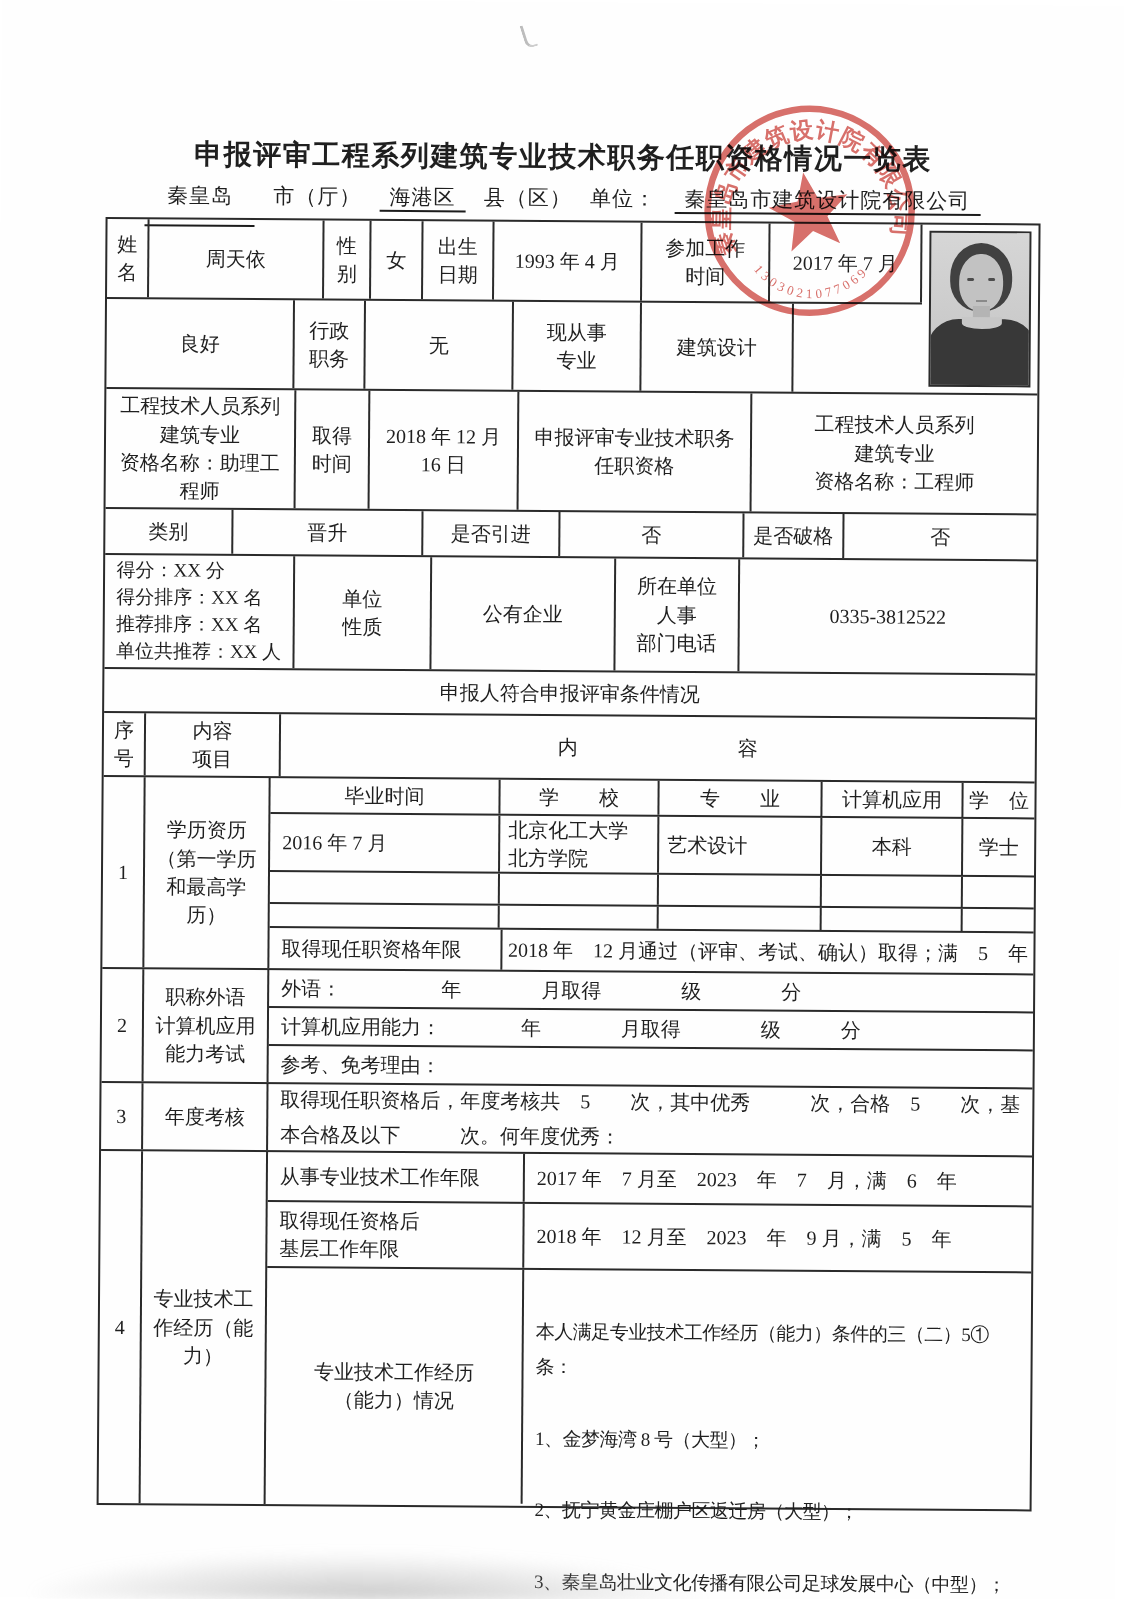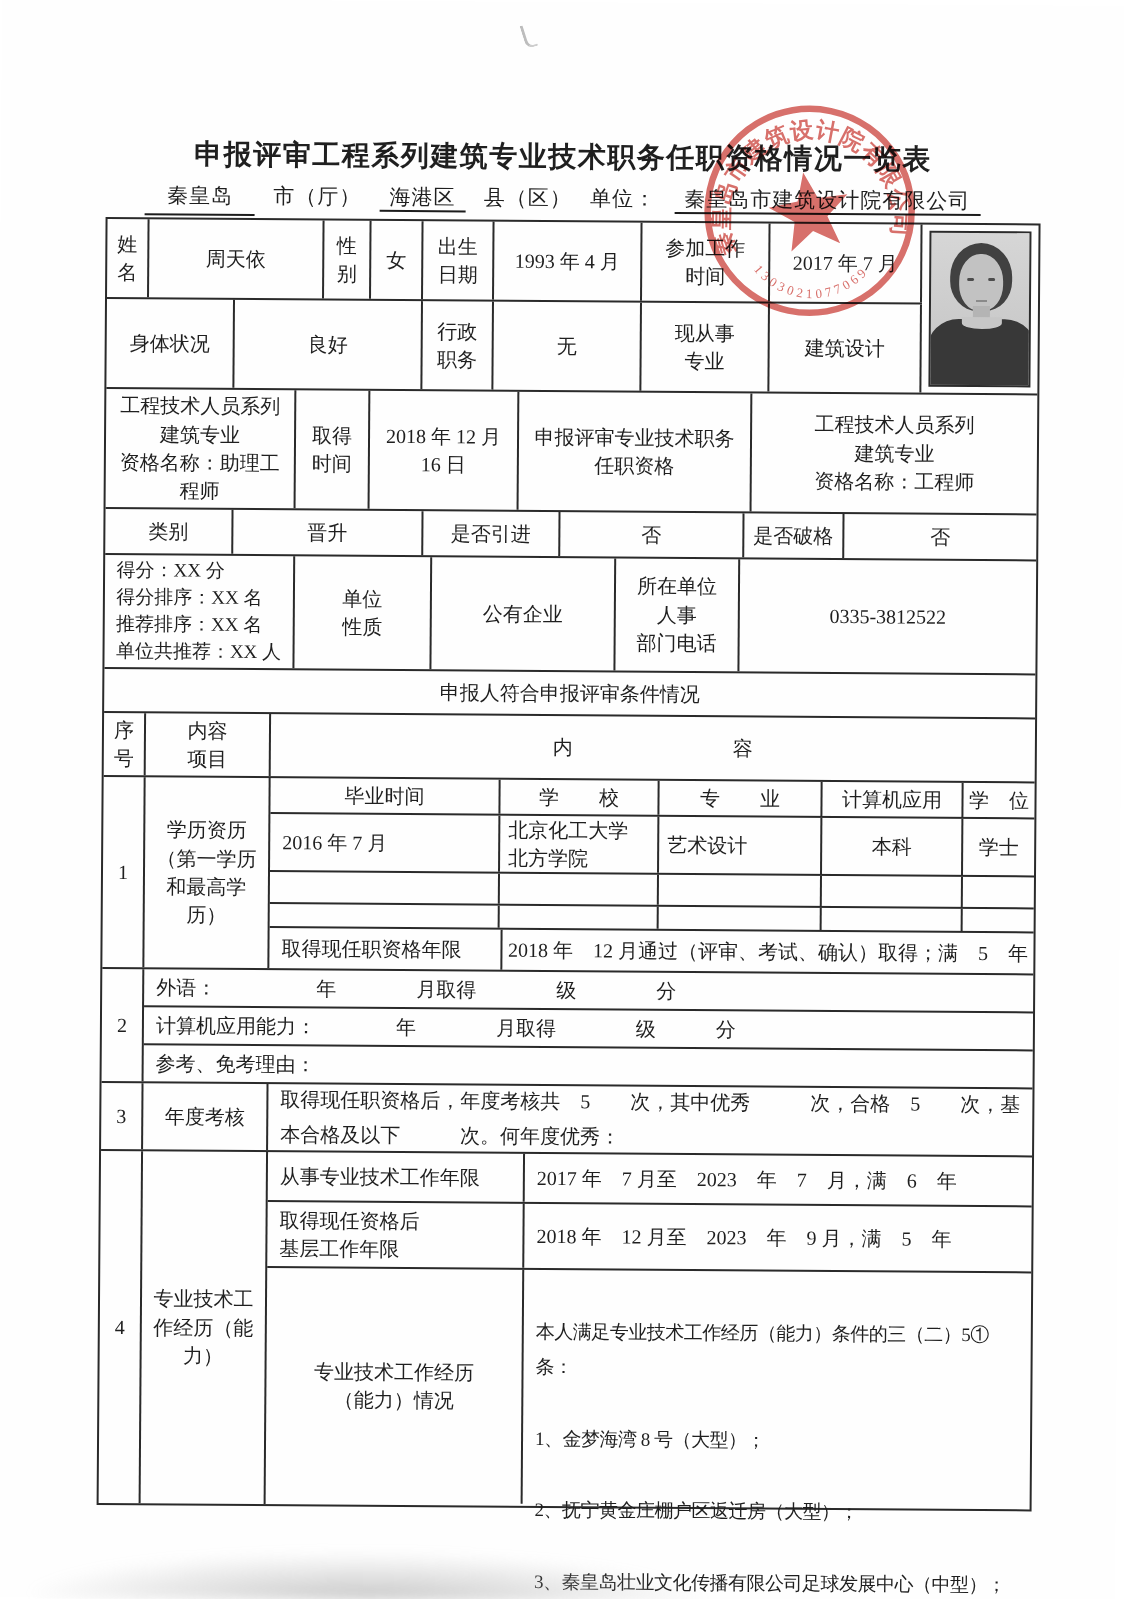--- a/index.html
+++ b/index.html
@@ -10,21 +10,21 @@
 
   .artifact { position:absolute; left:521px; top:22px; width:12px; height:24px;
     border-left:3px solid #9b9b9b; border-bottom:2px solid #b5b5b5;
     border-radius:0 0 0 8px; transform:rotate(-18deg); opacity:.65; }
 
   .title { position:absolute; left:0; top:136px; width:1124px; text-align:center;
     font-size:28px; font-weight:bold; letter-spacing:1.5px; }
   .subtitle { position:absolute; left:0; top:182px; width:1124px; text-align:center;
     font-size:21px; letter-spacing:1px; }
   .subtitle > span { margin:0 6px; }
-  .uv { border-bottom:2px solid #1c1c1c; padding:0 22px 6px 22px; }
+  .uv { border-bottom:2px solid #1c1c1c; padding:0 22px 17px 22px; }
   .uv.tight { padding:0 10px 1px 10px; }
 
   .tbl { position:absolute; left:105px; top:218px; width:935px;
     border:2px solid #2a2a2a; font-size:20px; }
   .r { display:flex; border-bottom:2px solid #2a2a2a; }
   .r.nbb, .tbl > .r:last-child { border-bottom:none; }
   .sr { display:flex; border-bottom:2px solid #2a2a2a; }
   .sr.nb { border-bottom:none; }
   .c { border-right:2px solid #2a2a2a; display:flex; align-items:center;
     justify-content:center; text-align:center; white-space:pre-line;
@@ -97,21 +97,20 @@
 别</div>
           <div class="c" style="width:52px">女</div>
           <div class="c" style="width:71px">出生
 日期</div>
           <div class="c" style="width:148px">1993 年 4 月</div>
           <div class="c" style="width:128px">参加工作
 时间</div>
           <div class="c" style="width:152px">2017 年 7 月</div>
         </div>
         <div class="sr nb" style="height:88px">
-          <div class="c" style="width:128px">身体状况</div>
           <div class="c" style="width:188px">良好</div>
           <div class="c" style="width:71px">行政
 职务</div>
           <div class="c" style="width:148px">无</div>
           <div class="c" style="width:128px">现从事
 专业</div>
           <div class="c" style="width:152px">建筑设计</div>
         </div>
       </div>
       <div class="c last photocell">
@@ -167,21 +166,21 @@
       <div class="c last">0335-3812522</div>
     </div>
 
     <div class="r" style="height:44px">
       <div class="c last">申报人符合申报评审条件情况</div>
     </div>
 
     <div class="r" style="height:64px">
       <div class="c" style="width:42px">序
 号</div>
-      <div class="c" style="width:125px">内容
+      <div class="c" style="width:135px">内容
 项目</div>
       <div class="c last">内　　　　　　　　容</div>
     </div>
 
     <div class="r" style="height:192px">
       <div class="c" style="width:42px">1</div>
       <div class="c" style="width:125px">学历资历
 （第一学历
 和最高学
 历）</div>
@@ -217,20 +216,23 @@
         </div>
         <div class="sr nb" style="height:40px">
           <div class="c left" style="width:233px">取得现任职资格年限</div>
           <div class="c last">2018 年　12 月通过（评审、考试、确认）取得；满　5　年</div>
         </div>
       </div>
     </div>
 
     <div class="r" style="height:114px">
       <div class="c" style="width:42px">2</div>
+      <div class="c" style="width:125px">职称外语
+计算机应用
+能力考试</div>
       <div class="stack">
         <div class="sr" style="height:38px">
             <div class="c last left">外语：　　　　　年　　　　月取得　　　　级　　　　分</div>
           </div>
         <div class="sr" style="height:38px">
             <div class="c last left">计算机应用能力：　　　　年　　　　月取得　　　　级　　　分</div>
           </div>
         <div class="sr nb" style="height:36px">
             <div class="c last left">参考、免考理由：</div>
           </div>

